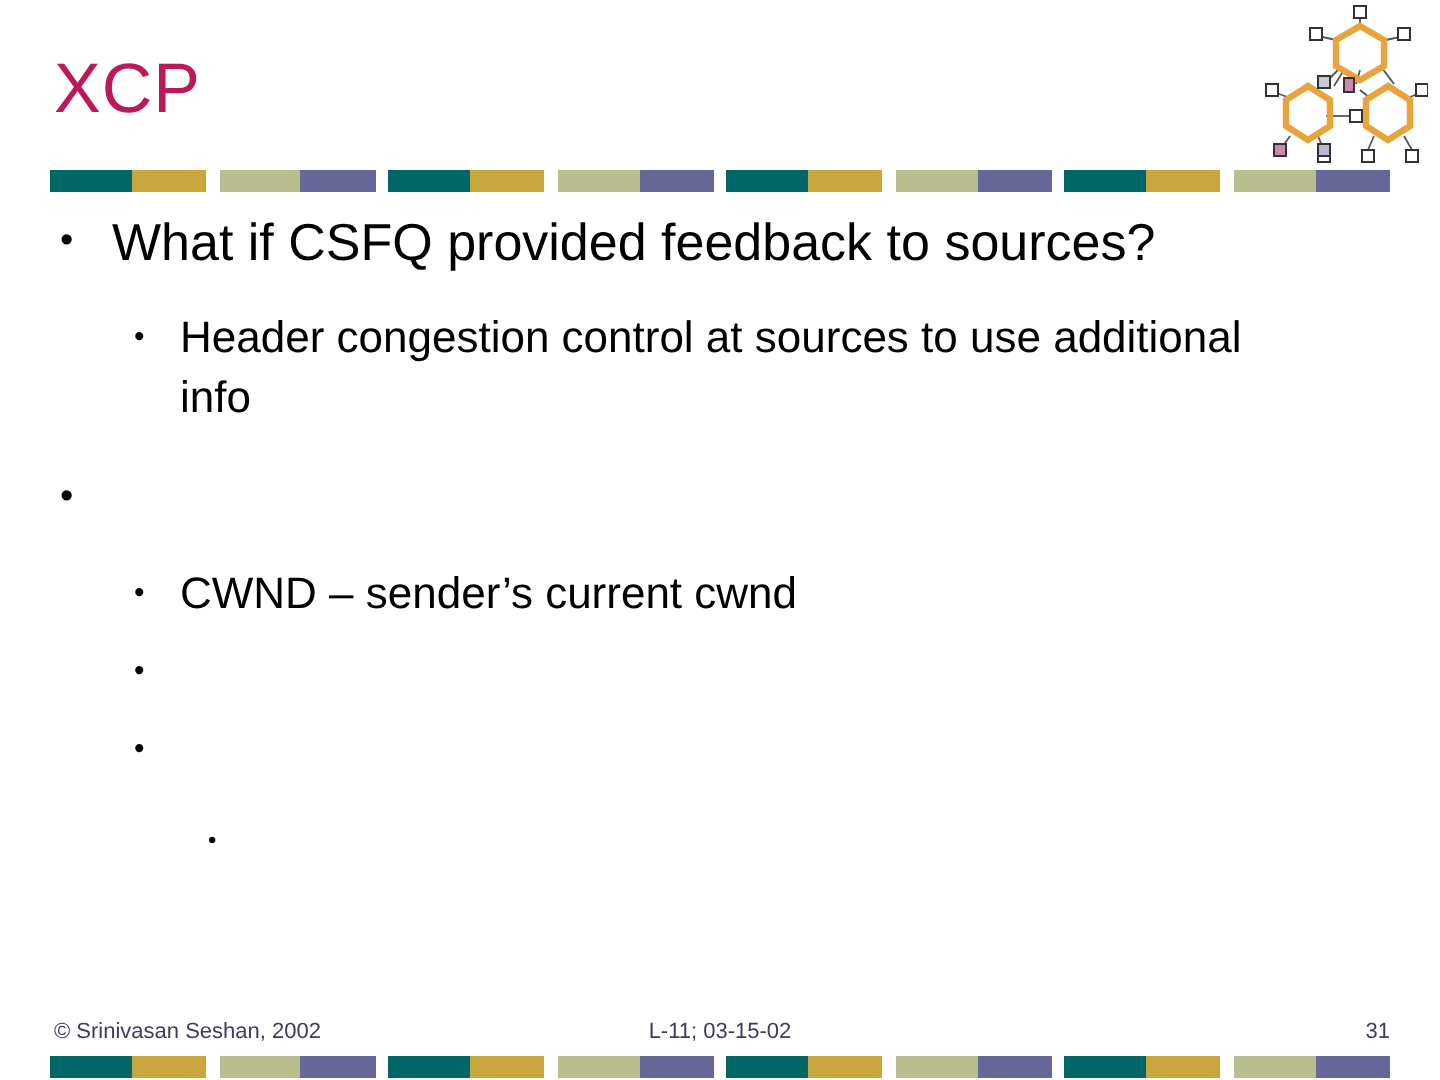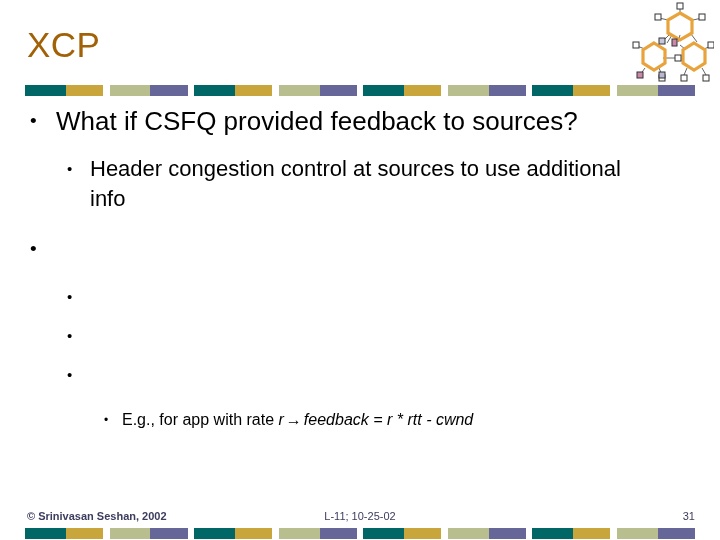--- a/index.html
+++ b/index.html
@@ -14,21 +14,21 @@
     overflow: hidden;
     position: relative;
   }
 
   
   #slide-title {
     position: absolute;
     left: 27px;
     top: 27px;
     font-size: 35px;
-    color: #a16207;
+    color: #be185d;
     letter-spacing: 0.5px;
     line-height: 1;
     white-space: nowrap;
   }
 
   
   #deco-graphic {
     position: absolute;
     right: 6px;
     top: 2px;
@@ -130,21 +130,20 @@
     width: 720px;
     height: 16px;
     color: #3c3c5e;
     font-size: 11px;
   }
   #footer-copyright {
     position: absolute;
     left: 27px;
     top: 0;
     white-space: nowrap;
-    font-weight: bold;
   }
   #footer-lecture {
     position: absolute;
     left: 0;
     top: 0;
     width: 720px;
     text-align: center;
   }
   #footer-pagenum {
     position: absolute;
@@ -251,46 +250,46 @@
   <div class="gap-lg"></div>
 
   <div class="bullet-row lvl1">
     <span class="bullet-mark">•</span>
   </div>
 
   <div class="gap-md"></div>
 
   <div class="bullet-row lvl2">
     <span class="bullet-mark">•</span>
+    <span class="bullet-text">CWND – sender’s current cwnd</span>
   </div>
 
   <div class="gap-sm"></div>
 
   <div class="bullet-row lvl2">
     <span class="bullet-mark">•</span>
   </div>
 
   <div class="gap-sm"></div>
 
   <div class="bullet-row lvl2">
     <span class="bullet-mark">•</span>
   </div>
 
   <div class="gap-lg"></div>
 
   <div class="bullet-row lvl3">
     <span class="bullet-mark">•</span>
-    <span class="bullet-text"><span>E.g., for app with rate </span><em class="ital">r</em><span class="arrow-glyph">→</span><em class="ital">feedback = r * rtt - cwnd</em></span>
   </div>
 
 </div>
 
 <div id="footer">
   <span id="footer-copyright">© Srinivasan Seshan, 2002</span>
-  <span id="footer-lecture">L-11; 10-25-02</span>
+  <span id="footer-lecture">L-11; 03-15-02</span>
   <span id="footer-pagenum">31</span>
 </div>
 
 <div id="bottom-bar" class="color-bar">
     <span class="bar-seg" style="background:#006666;width:10.3%"></span>
     <span class="bar-seg" style="background:#c9a63c;width:9.4%"></span>
     <span class="bar-seg" style="width:1.6%"></span>
     <span class="bar-seg" style="background:#b8be8e;width:10.3%"></span>
     <span class="bar-seg" style="background:#666699;width:9.4%"></span>
     <span class="bar-seg" style="width:1.6%"></span>

